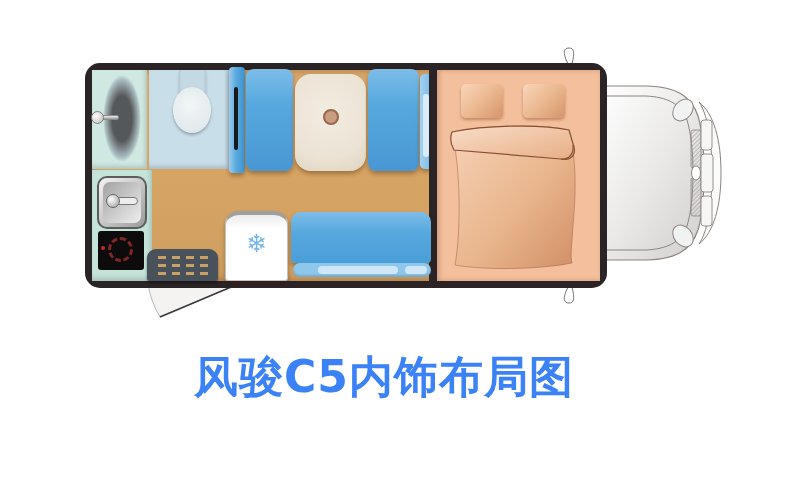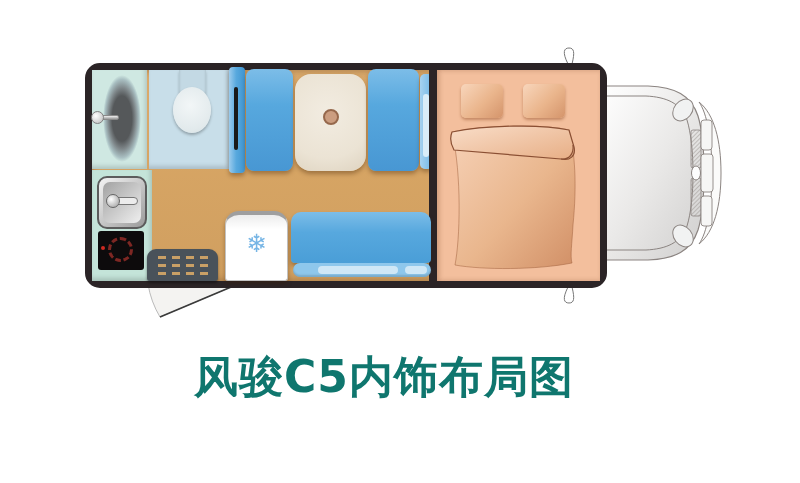--- a/index.html
+++ b/index.html
@@ -207,15 +207,15 @@
     </div>
 
     <div class="sofa furn"></div>
     <div class="sofa-base">
       <div class="sofa-pill sofa-pill-long"></div>
       <div class="sofa-pill sofa-pill-short"></div>
     </div>
 
   </div>
 
-  <div class="page-title" style="color: #0f766e;">风骏C5内饰布局图</div>
+  <div class="page-title" style="color: #3b82f6;">风骏C5内饰布局图</div>
 
 </div>
 
 </body></html>

